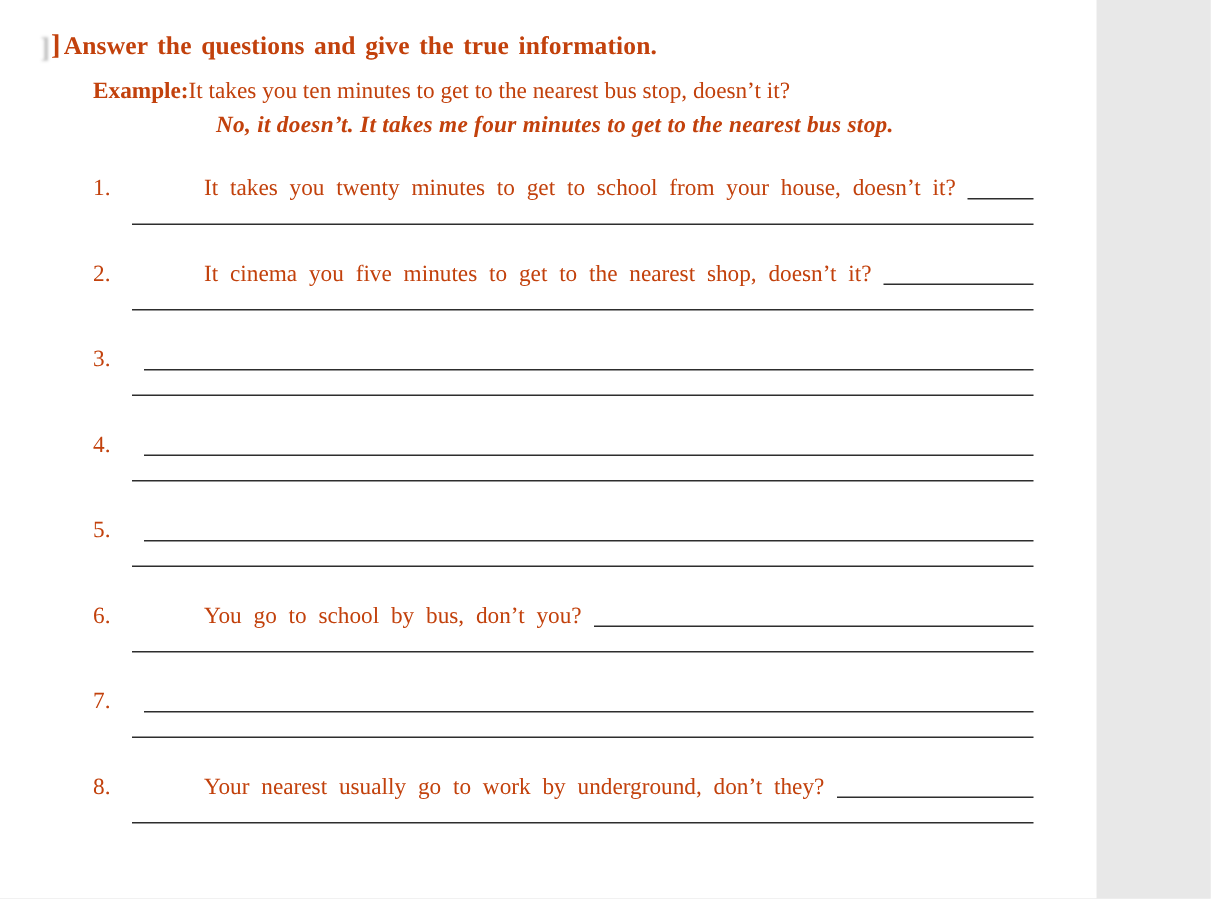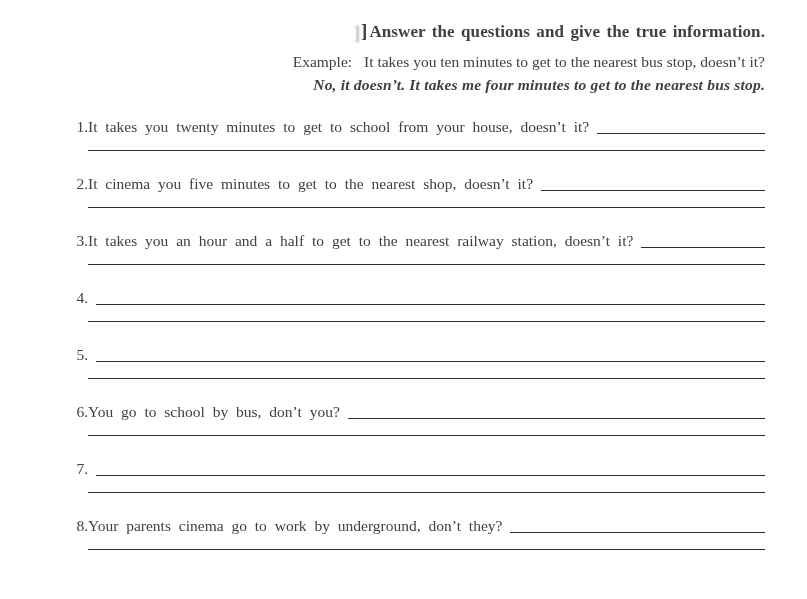--- a/index.html
+++ b/index.html
@@ -1,25 +1,24 @@
 <!DOCTYPE html>
 <html><head>
 <meta charset="utf-8">
 <style>
   html, body { margin: 0; padding: 0; background: #e8e8e8; }
   .page {
     position: relative;
-    width: 807px;
+    width: 731px;
     height: 599px;
     background: #ffffff;
     font-family: "Liberation Serif", serif;
-    color: #404040;
+    color: #c2410c;
     overflow: hidden;
     box-sizing: border-box;
-    text-align: right;
   }
   .heading {
     margin: 20px 42px 0 34px;
     font-weight: bold;
     font-size: 17px;
     line-height: 21px;
     word-spacing: 2px;
     letter-spacing: 0.1px;
   }
   .bracket {
@@ -28,22 +27,21 @@
     font-size: 19px;
     text-shadow: -7px 2px 2px rgba(70,70,70,0.35);
   }
   .example {
     margin: 8px 42px 0 62px;
     font-size: 15.5px;
     line-height: 23px;
   }
   .example-q-row { white-space: nowrap; }
   .example-label {
-    font-weight: normal;
-    margin-right: 12px;
+    font-weight: bold;
   }
   .example-answer {
     font-style: italic;
     font-weight: bold;
     margin-left: 82px;
     letter-spacing: 0.2px;
   }
   .questions {
     margin: 21px 42px 0 62px;
   }
@@ -53,21 +51,21 @@
     align-items: baseline;
     font-size: 15.5px;
     line-height: 20px;
     word-spacing: 4px;
     white-space: nowrap;
   }
   .q-num {
     flex: none;
     width: 26px;
   }
-  .q-text { flex: none; }
+  .q-text { flex: none; margin-left: 48px; }
   .q-fill {
     flex: 1 1 auto;
     min-width: 18px;
     align-self: flex-end;
     margin: 0 0 3px 8px;
     border-bottom: 1.8px solid #2d2d2d;
   }
   .answer-line {
     margin: 11px 0 0 26px;
     height: 2px;
@@ -106,21 +104,20 @@
         <span class="q-num">2.</span>
         <span class="q-text">It cinema you five minutes to get to the nearest shop, doesn’t it?</span>
         <span class="q-fill"></span>
       </div>
       <div class="answer-line"></div>
     </div>
 
     <div class="q-block">
       <div class="q-line">
         <span class="q-num">3.</span>
-        <span class="q-text">It takes you an hour and a half to get to the nearest railway station, doesn’t it?</span>
         <span class="q-fill"></span>
       </div>
       <div class="answer-line"></div>
     </div>
 
     <div class="q-block">
       <div class="q-line">
         <span class="q-num">4.</span>
         <span class="q-fill"></span>
       </div>
@@ -148,20 +145,20 @@
       <div class="q-line">
         <span class="q-num">7.</span>
         <span class="q-fill"></span>
       </div>
       <div class="answer-line"></div>
     </div>
 
     <div class="q-block">
       <div class="q-line">
         <span class="q-num">8.</span>
-        <span class="q-text">Your parents cinema go to work by underground, don’t they?</span>
+        <span class="q-text">Your nearest usually go to work by underground, don’t they?</span>
         <span class="q-fill"></span>
       </div>
       <div class="answer-line"></div>
     </div>
 
   </div>
 </div>
 
 </body></html>

